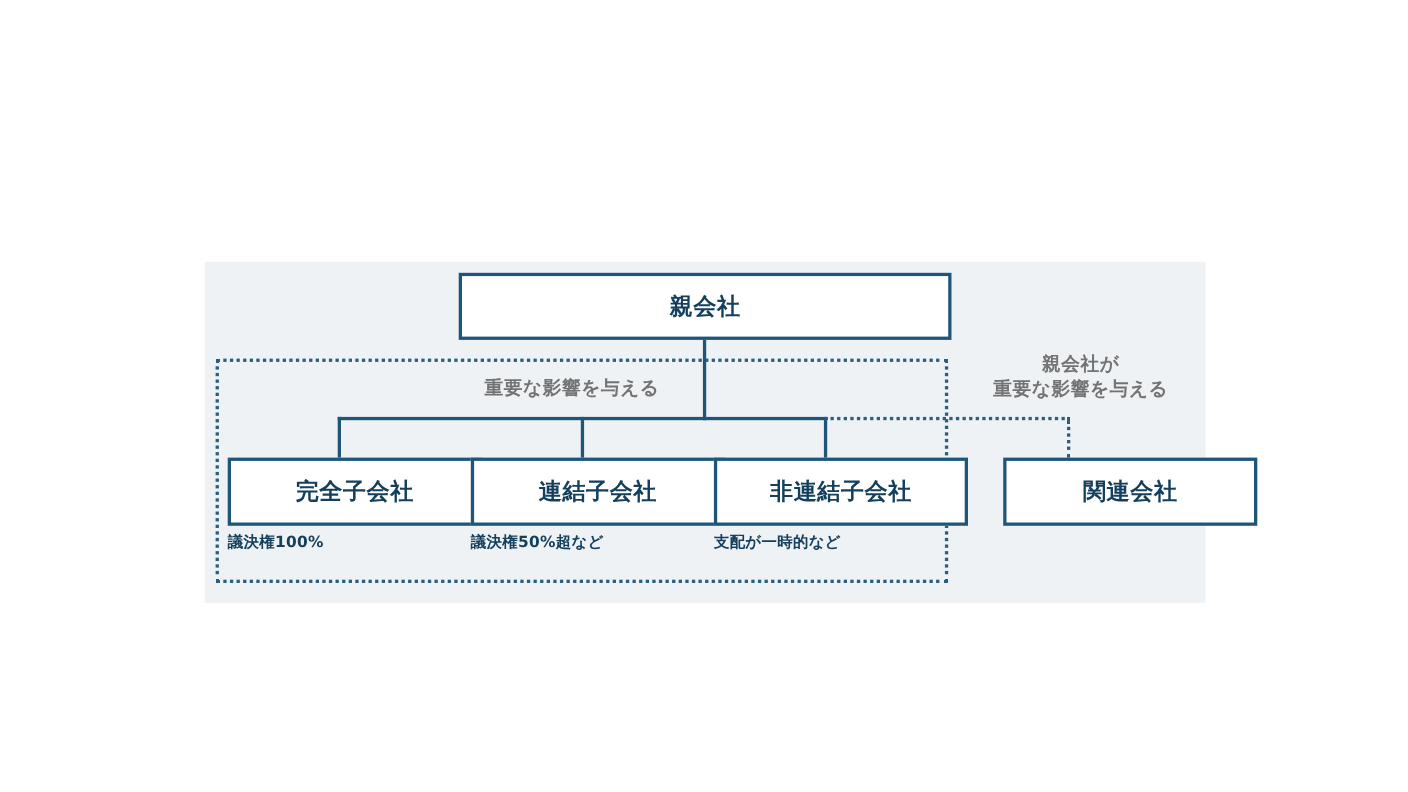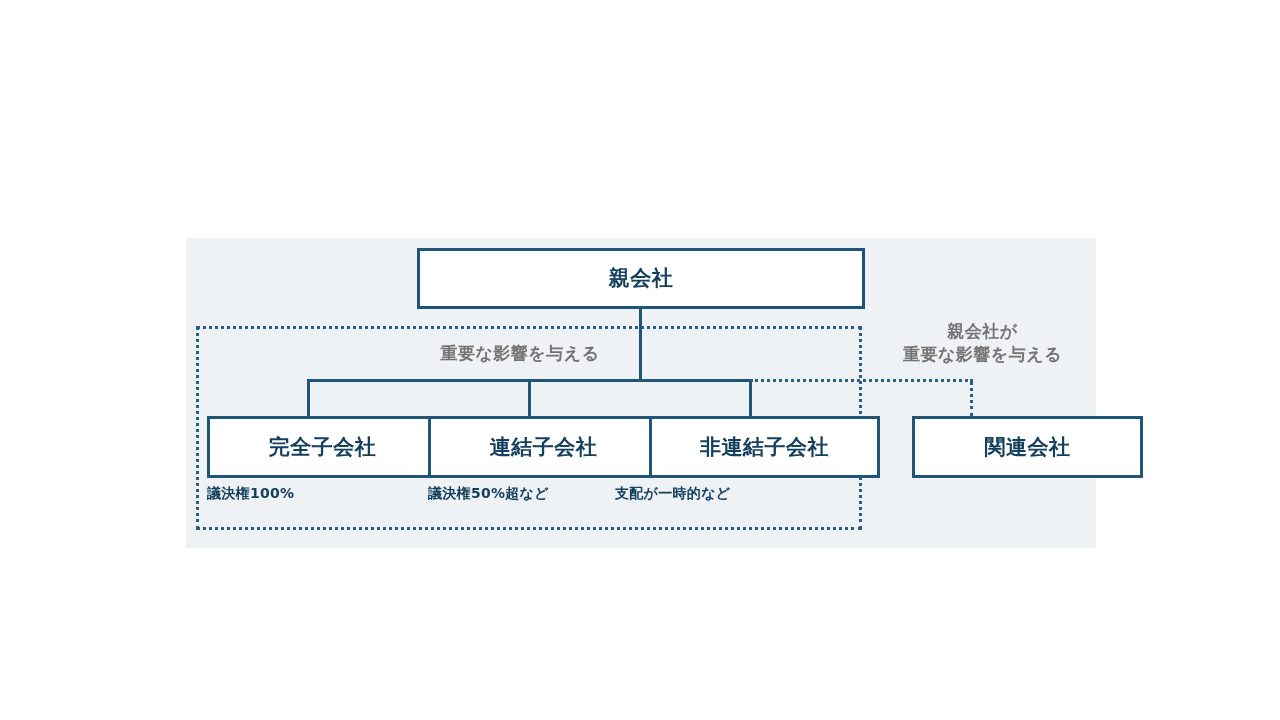--- a/index.html
+++ b/index.html
@@ -88,21 +88,21 @@
     width: 203px;
     text-align: left;
     color: #14405e;
     font-size: 14px;
     font-weight: bold;
     line-height: 1.35;
     letter-spacing: 0.3px;
   }
   .c-wholly  { left: 207px; }
   .c-consol  { left: 428px; }
-  .c-nonconsol { left: 615px; }
+  .c-nonconsol { left: 649px; }
   .c-affil   { left: 870px; }
 
   
   .line {
     position: absolute;
     background: #1f5678;
   }
   
   .l-root-drop {
     left: 639px;

